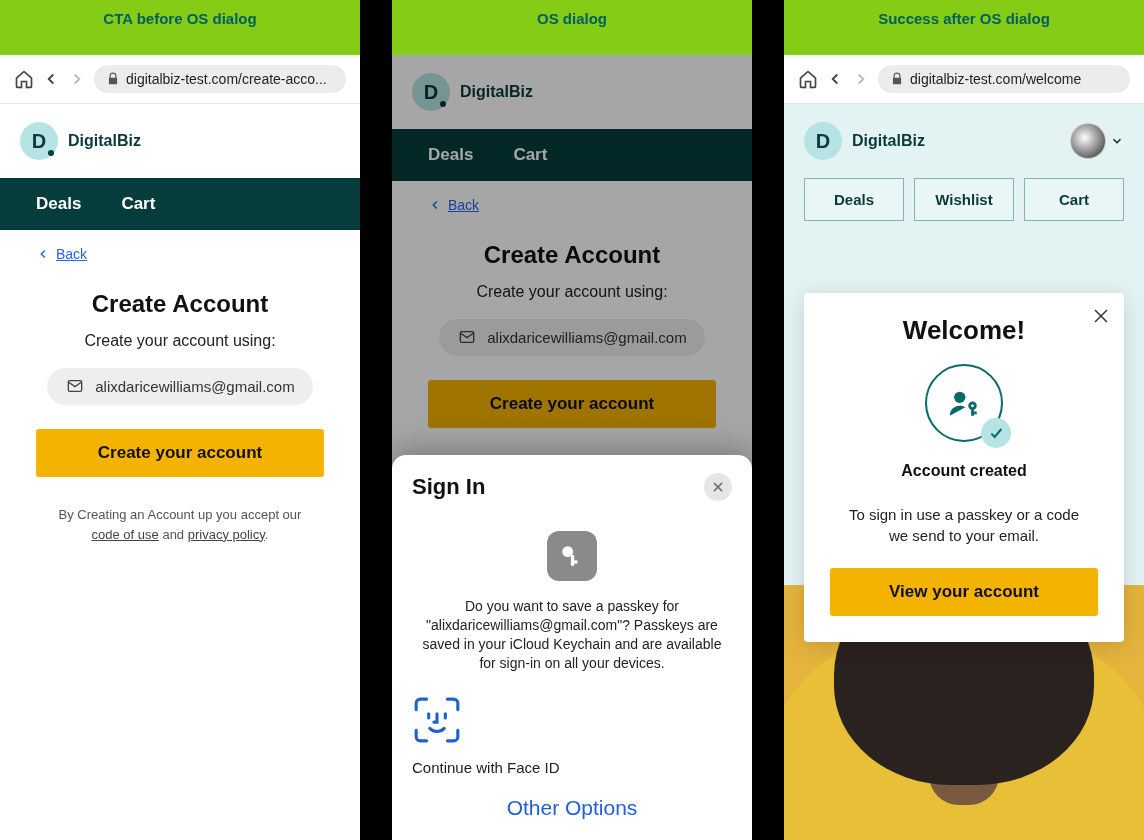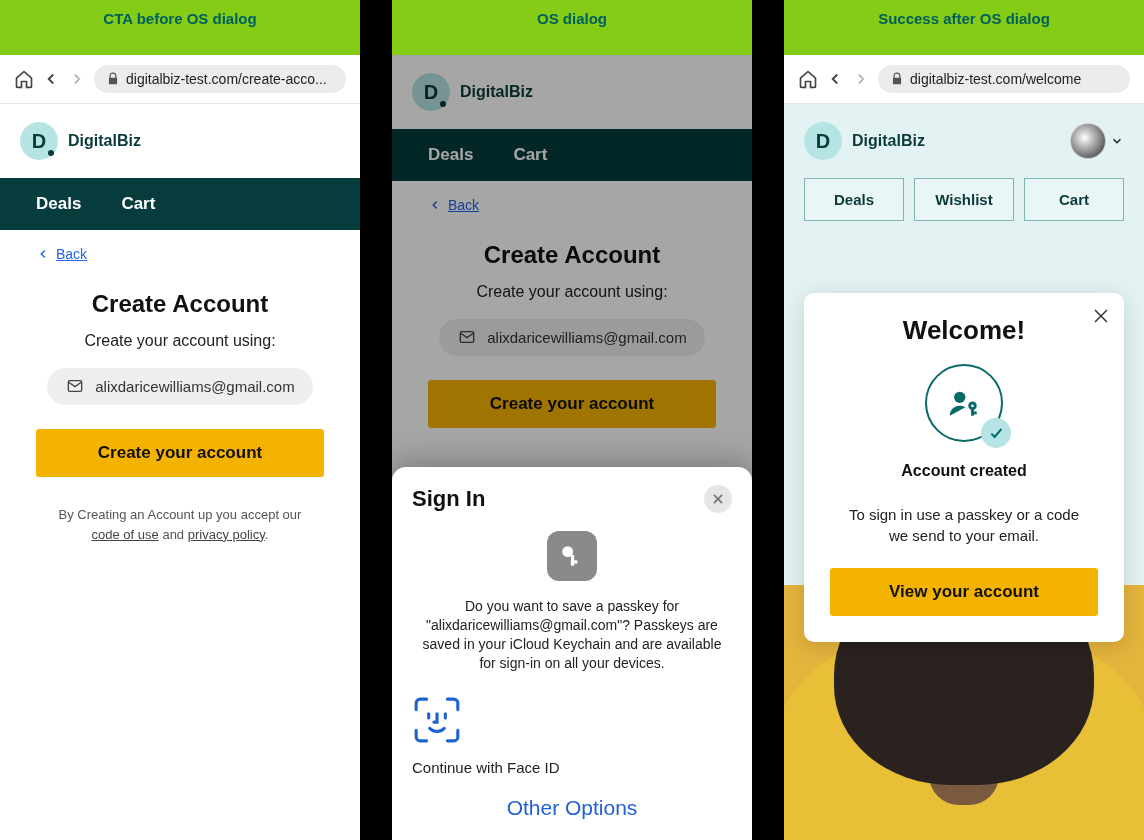--- a/index.html
+++ b/index.html
@@ -140,21 +140,21 @@
   
   .sheet {
     position: absolute;
     left: 0; right: 0; bottom: 0;
     background: #fff;
     border-radius: 14px 14px 0 0;
     padding: 18px 20px 20px 20px;
     z-index: 10;
     box-shadow: 0 -6px 30px rgba(0,0,0,0.25);
   }
-  .sheet-head { display: flex; align-items: center; justify-content: space-between; margin-bottom: 18px; }
+  .sheet-head { display: flex; align-items: center; justify-content: space-between; margin-bottom: 30px; }
   .sheet-title { font-size: 22px; font-weight: 600; color: #111; }
   .sheet-x {
     width: 28px; height: 28px; border-radius: 50%;
     background: #e6e6e6;
     display: flex; align-items: center; justify-content: center;
     color: #666;
     font-size: 16px;
     cursor: pointer;
   }
   .key-badge {
@@ -197,21 +197,21 @@
     font-size: 15px;
     padding: 12px 0;
     text-align: center;
     cursor: pointer;
   }
   .welcome-card {
     position: absolute;
     top: 238px;
     left: 20px; right: 20px;
     background: #fff;
-    border-radius: 10px;
+    border-radius: 4px;
     box-shadow: 0 4px 22px rgba(0,0,0,0.15);
     padding: 22px 26px 26px 26px;
     z-index: 6;
     text-align: center;
   }
   .welcome-x {
     position: absolute; top: 14px; right: 14px;
     font-size: 20px; color: #333; cursor: pointer;
   }
   .welcome-title { font-size: 26px; font-weight: 700; color: #111; margin-bottom: 18px; }

